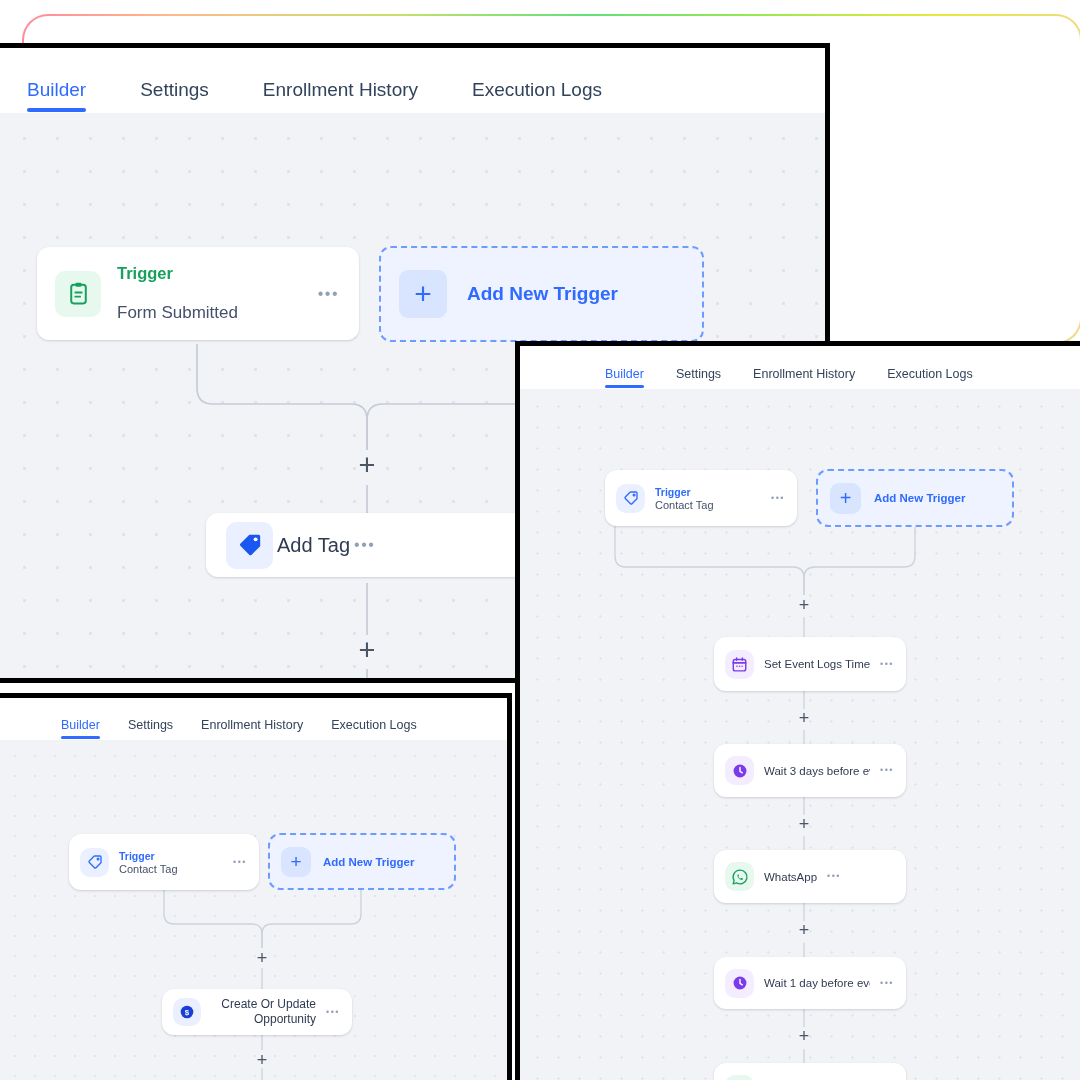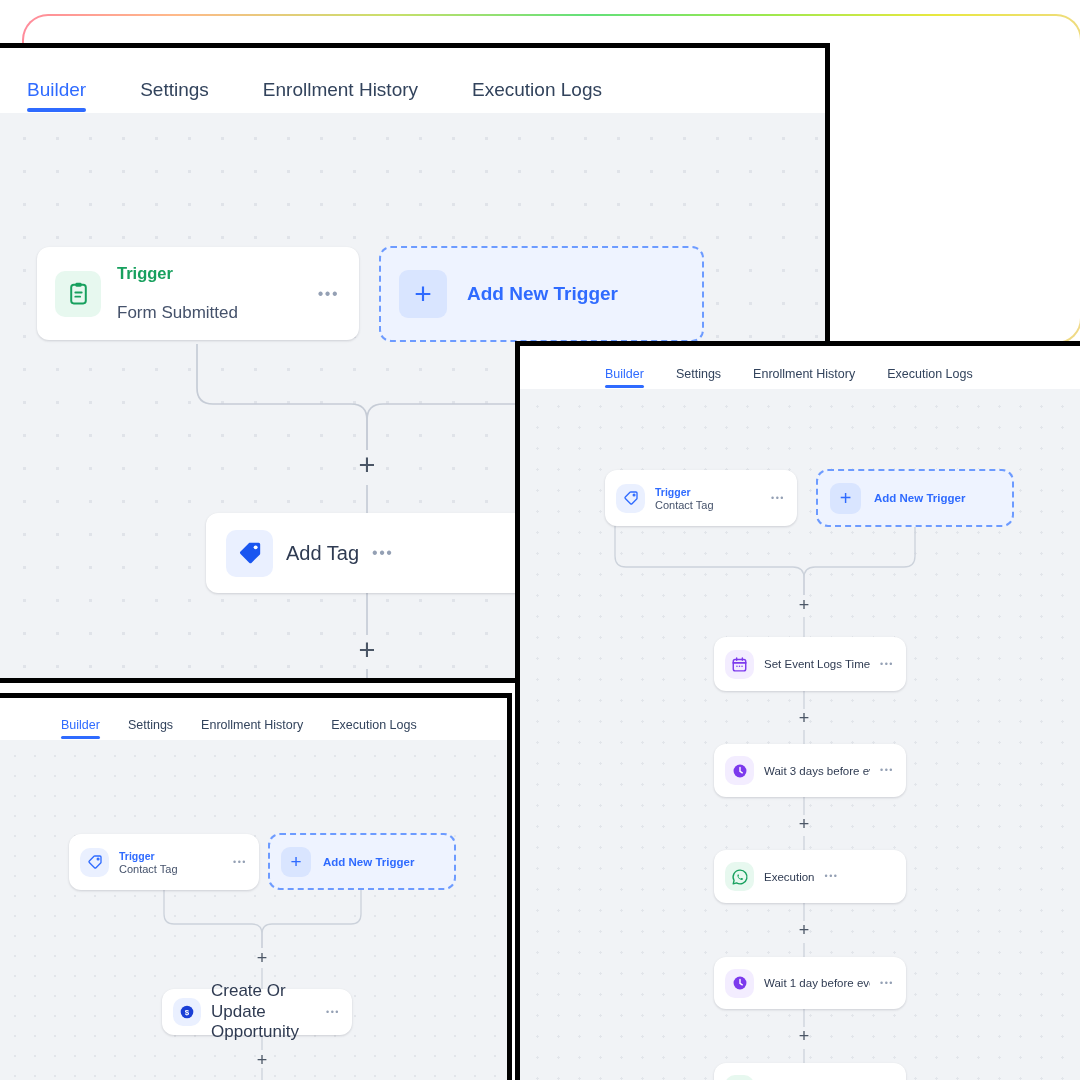--- a/index.html
+++ b/index.html
@@ -110,21 +110,21 @@
     </div>
 
     <div class="addtrig" style="left:380px;top:133px;width:325px;height:96px;padding:0 0 0 18px;gap:20px;">
       <div class="plusbox" style="width:48px;height:48px;font-size:30px;font-weight:300;">+</div>
       <div class="atlbl" style="font-size:19px;">Add New Trigger</div>
     </div>
 
     <div class="plusnode" style="left:354px;top:338px;width:28px;height:28px;font-size:29px;">+</div>
     <div class="plusnode" style="left:354px;top:523px;width:28px;height:28px;font-size:29px;">+</div>
 
-    <div class="node" style="left:207px;top:400px;width:370px;height:80px;padding:0 22px 0 20px;gap:13px;">
+    <div class="node" style="left:207px;top:400px;width:370px;height:64px;padding:0 22px 0 20px;gap:4px;">
       <div class="ic" style="width:47px;height:47px;background:#eaf0ff;">
         <svg width="26" height="26" viewBox="0 0 24 24">
           <path d="M11.6 2.6H20a1.4 1.4 0 0 1 1.4 1.4v8.4a1.6 1.6 0 0 1-.47 1.13l-7.4 7.4a1.6 1.6 0 0 1-2.26 0l-8-8a1.6 1.6 0 0 1 0-2.26l7.4-7.4a1.6 1.6 0 0 1 .93-.67z" fill="#1a56f0"></path>
           <circle cx="17.2" cy="6.8" r="1.8" fill="#fff"></circle>
         </svg>
       </div>
       <div class="lbl" style="font-size:20px;">Add Tag</div>
       <div class="dots" style="font-size:16px;">•••</div>
     </div>
 
@@ -172,21 +172,21 @@
     <div class="plusnode" style="left:254px;top:209px;width:18px;height:18px;font-size:18px;">+</div>
     <div class="plusnode" style="left:254px;top:311px;width:18px;height:18px;font-size:18px;">+</div>
 
     <div class="node" style="left:163px;top:249px;width:190px;height:46px;padding:0 12px 0 11px;gap:10px;">
       <div class="ic" style="width:28px;height:28px;background:#eaf0ff;">
         <svg width="18" height="18" viewBox="0 0 24 24">
           <circle cx="12" cy="12" r="8.4" fill="#1a3fd6"></circle>
           <text x="12" y="16.1" text-anchor="middle" font-family="Liberation Sans, sans-serif" font-size="10.5" font-weight="700" fill="#fff">$</text>
         </svg>
       </div>
-      <div class="lbl" style="font-size:17px;white-space:normal;line-height:1.22;">Create Or Update Opportunity</div>
+      <div class="lbl" style="font-size:12px;white-space:normal;line-height:1.22;text-align:right;">Create Or Update Opportunity</div>
       <div class="dots" style="font-size:9px;">•••</div>
     </div>
 
   </div>
 </div>
 
 <div class="panel panel-c">
 
   <div class="tabbar">
     <div class="tab active">Builder</div>
@@ -263,21 +263,21 @@
       <div class="dots" style="font-size:9px;">•••</div>
     </div>
 
     <div class="node" style="left:194px;top:461px;width:192px;height:53px;padding:0 12px 0 11px;gap:10px;">
       <div class="ic" style="width:29px;height:29px;background:#e7f8ef;">
         <svg width="18" height="18" viewBox="0 0 24 24" fill="none" stroke="#17a05e" stroke-width="1.8">
           <path d="M12 2.8a9.2 9.2 0 0 0-7.9 13.9L2.9 21.1l4.5-1.2A9.2 9.2 0 1 0 12 2.8z" stroke-linejoin="round"></path>
           <path d="M9.1 8.2c.3-.1.6 0 .8.4l.7 1.4c.1.3.1.5-.1.7l-.5.6c-.1.2-.2.4 0 .7a6 6 0 0 0 2.4 2.1c.3.1.5.1.7-.1l.6-.6c.2-.2.4-.2.7-.1l1.4.7c.4.2.5.5.4.8-.2.7-1 1.2-1.8 1.2-2.6 0-5.9-3.3-5.9-5.9 0-.8.5-1.6 1.2-1.8z" fill="#17a05e" stroke="none"></path>
         </svg>
       </div>
-      <div class="lbl" style="font-size:11.5px;">Execution</div>
+      <div class="lbl" style="font-size:11.5px;">WhatsApp</div>
       <div class="dots" style="font-size:9px;">•••</div>
     </div>
 
     <div class="node" style="left:194px;top:568px;width:192px;height:52px;padding:0 12px 0 11px;gap:10px;">
       <div class="ic" style="width:29px;height:29px;background:#f3edff;">
         <svg width="18" height="18" viewBox="0 0 24 24">
           <circle cx="12" cy="12" r="8.6" fill="#7c3aed"></circle>
           <path d="M12 7.4v5l3 2" fill="none" stroke="#fff" stroke-width="1.9" stroke-linecap="round"></path>
         </svg>
       </div>

